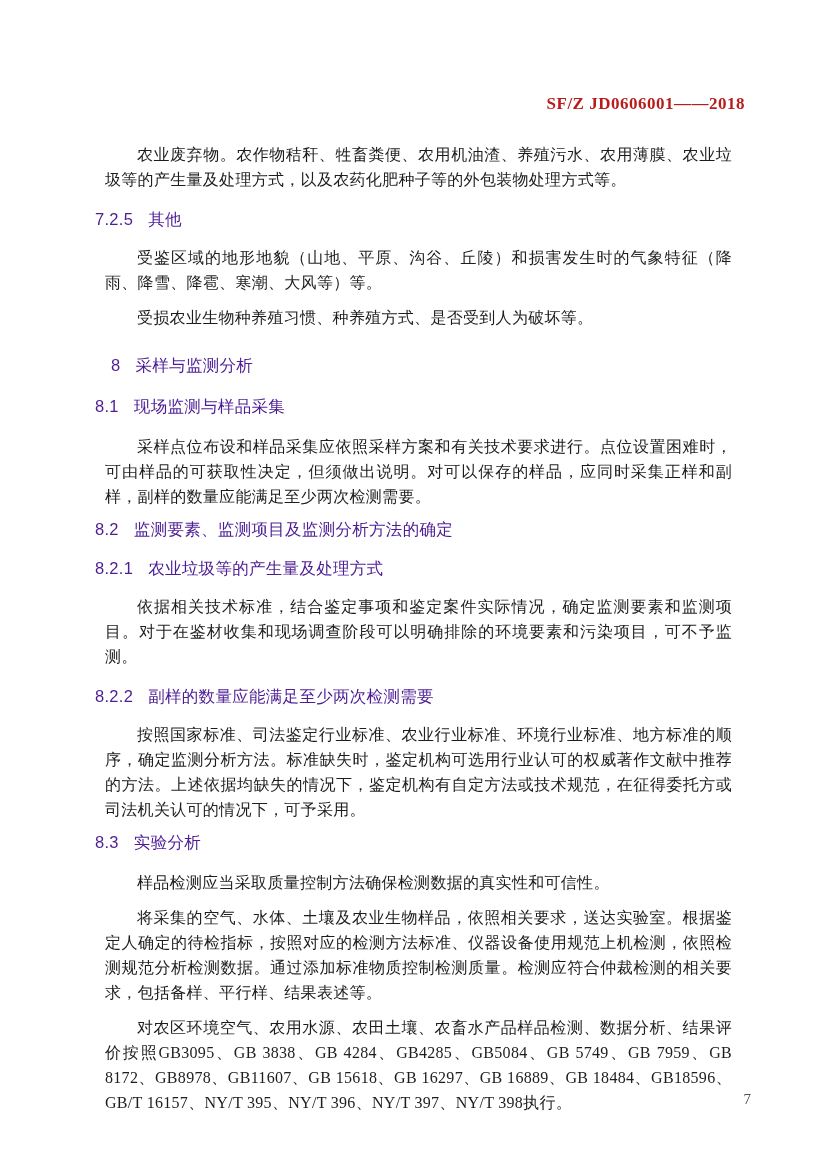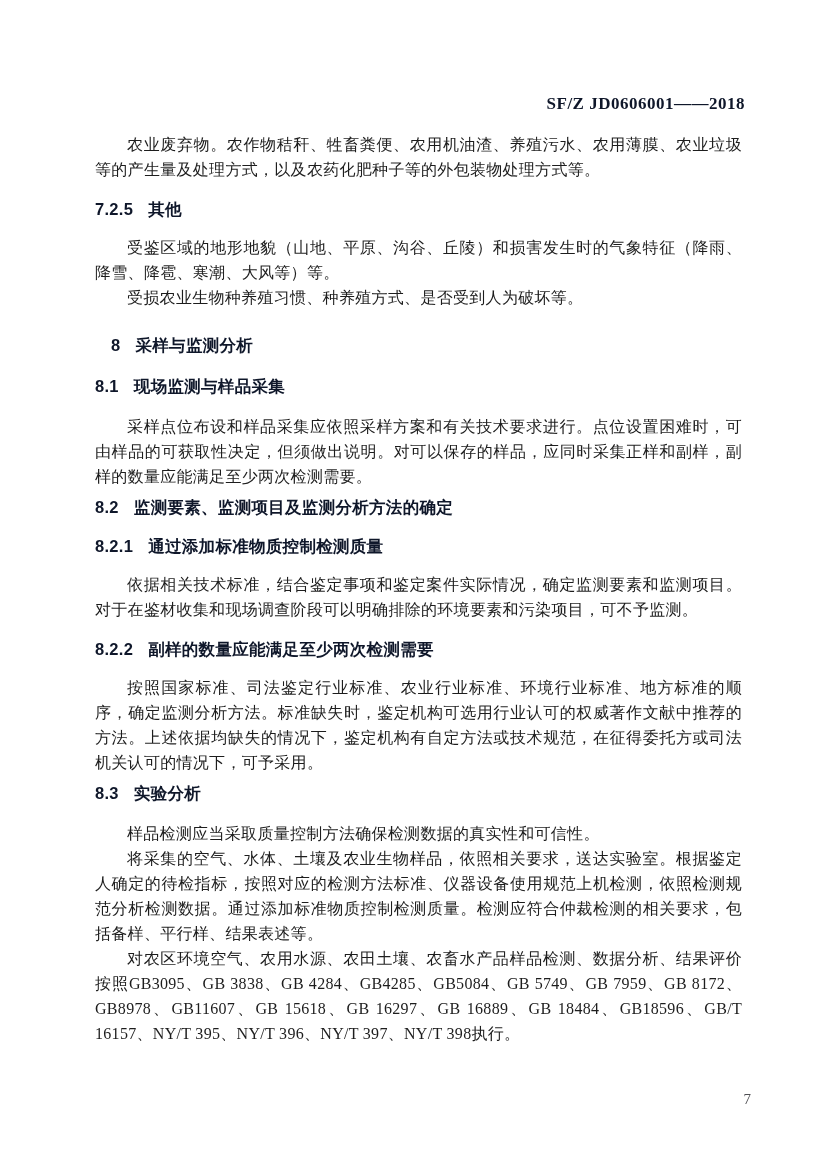--- a/index.html
+++ b/index.html
@@ -18,43 +18,43 @@
   }
   .doc-header {
     position: absolute;
     top: 94px;
     left: 95px;
     right: 82px;
     text-align: right;
     font-size: 17px;
     font-weight: bold;
     letter-spacing: 0.5px;
-    color: #0f172a;
+    color: #b91c1c;
     font-family: "Liberation Serif", "DejaVu Serif", serif;
   }
   .content {
     position: absolute;
     top: 132px;
     left: 95px;
     right: 85px;
   }
   p.para {
-    margin: 0;
+    margin: 10px;
     font-size: 16px;
     line-height: 25px;
     text-align: justify;
     text-indent: 2em;
     letter-spacing: 0.3px;
     color: #1d1d1d;
   }
   .h {
     font-family: "Liberation Sans", "DejaVu Sans", sans-serif;
-    font-weight: bold;
+    font-weight: normal;
     font-size: 16.5px;
-    color: #0f172a;
+    color: #4c1d95;
     letter-spacing: 0.3px;
   }
   .h .num { margin-right: 15px; }
   .h1 { margin: 25px 0 19px 16px; }
   .h2 { margin: 8px 0 16px 0; }
   .h3 { margin: 17px 0 14px 0; }
   .footer {
     position: absolute;
     top: 1091px;
     left: 95px;
@@ -92,21 +92,21 @@
       <span class="num">8.1</span><span>现场监测与样品采集</span>
     </div>
 
     <p class="para">采样点位布设和样品采集应依照采样方案和有关技术要求进行。点位设置困难时，可由样品的可获取性决定，但须做出说明。对可以保存的样品，应同时采集正样和副样，副样的数量应能满足至少两次检测需要。</p>
 
     <div class="h h2">
       <span class="num">8.2</span><span>监测要素、监测项目及监测分析方法的确定</span>
     </div>
 
     <div class="h h3">
-      <span class="num">8.2.1</span><span>通过添加标准物质控制检测质量</span>
+      <span class="num">8.2.1</span><span>农业垃圾等的产生量及处理方式</span>
     </div>
 
     <p class="para">依据相关技术标准，结合鉴定事项和鉴定案件实际情况，确定监测要素和监测项目。对于在鉴材收集和现场调查阶段可以明确排除的环境要素和污染项目，可不予监测。</p>
 
     <div class="h h3">
       <span class="num">8.2.2</span><span>副样的数量应能满足至少两次检测需要</span>
     </div>
 
     <p class="para">按照国家标准、司法鉴定行业标准、农业行业标准、环境行业标准、地方标准的顺序，确定监测分析方法。标准缺失时，鉴定机构可选用行业认可的权威著作文献中推荐的方法。上述依据均缺失的情况下，鉴定机构有自定方法或技术规范，在征得委托方或司法机关认可的情况下，可予采用。</p>
 

